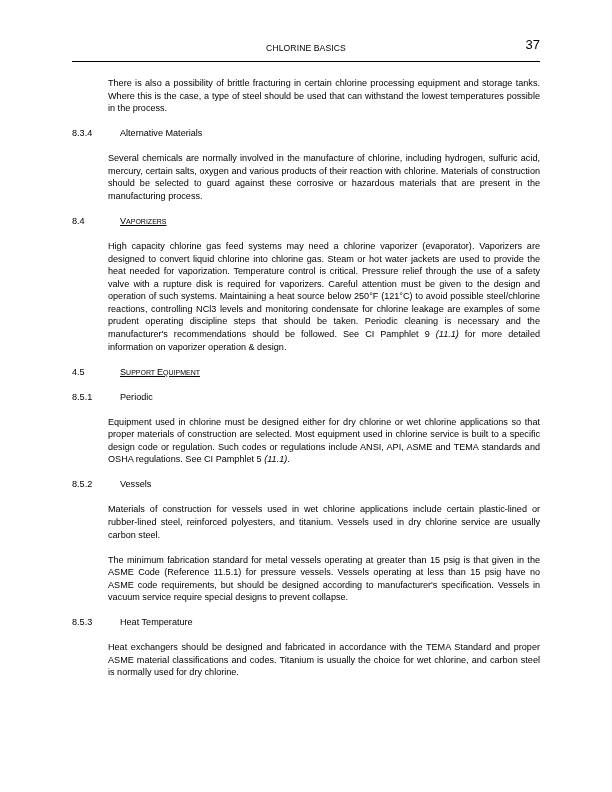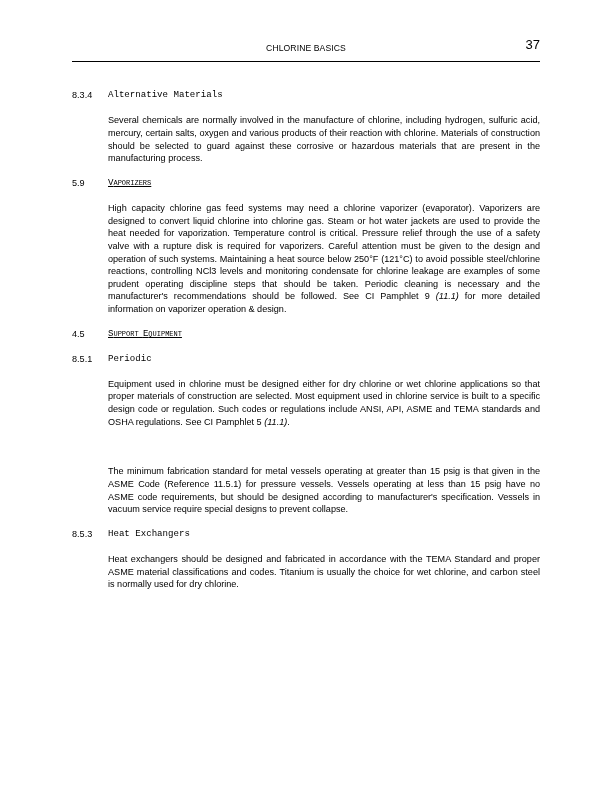--- a/index.html
+++ b/index.html
@@ -9,74 +9,80 @@
   .running-head { position: absolute; top: 40px; left: 72px; width: 468px; height: 16px; }
   .head-title { position: absolute; left: 0; width: 468px; text-align: center; top: 3px;
                 font-size: 8.6px; letter-spacing: 0.1px; }
   .head-page { position: absolute; right: 0; top: -3px; font-size: 13px; }
   .head-rule { position: absolute; top: 61px; left: 72px; width: 468px; height: 0;
                border-top: 1px solid #000; }
   .content { position: absolute; left: 72px; top: 77px; width: 468px; }
   .para { margin: 0 0 0 36px; font-size: 9.1px; line-height: 12.6px; text-align: justify; }
   .heading { position: relative; font-size: 9.1px; line-height: 12.6px; height: 12.6px; text-align: right; }
   .heading .num { position: absolute; left: 0; top: 0; }
-  .heading .ttl { position: absolute; left: 36px; top: 0; font-family: Liberation Mono, monospace; }
+  .heading .ttl { position: absolute; left: 48px; top: 0; }
   .sc-big { font-size: 9.1px; }
   .sc-small { font-size: 7px; }
   .gap-s { height: 12.4px; }
   i { font-style: italic; }
 </style>
 </head>
 <body>
 
 <div class="page">
   <div class="running-head">
     <div class="head-title">CHLORINE BASICS</div>
     <div class="head-page">37</div>
   </div>
   <div class="head-rule"></div>
 
   <div class="content">
+    <p class="para">There is also a possibility of brittle fracturing in certain chlorine processing equipment and storage tanks. Where this is the case, a type of steel should be used that can withstand the lowest temperatures possible in the process.</p>
     <div class="gap-s"></div>
 
     <div class="heading">
       <span class="num">8.3.4</span>
       <span class="ttl">Alternative Materials</span>
     </div>
     <div class="gap-s"></div>
     <p class="para">Several chemicals are normally involved in the manufacture of chlorine, including hydrogen, sulfuric acid, mercury, certain salts, oxygen and various products of their reaction with chlorine.  Materials of construction should be selected to guard against these corrosive or hazardous materials that are present in the manufacturing process.</p>
     <div class="gap-s"></div>
 
     <div class="heading">
-      <span class="num">5.9</span>
+      <span class="num">8.4</span>
       <span class="ttl" style="text-decoration:underline;"><span class="sc-big">V</span><span class="sc-small">APORIZERS</span></span>
     </div>
     <div class="gap-s"></div>
     <p class="para"><span>High capacity chlorine gas feed systems may need a chlorine vaporizer (evaporator). Vaporizers are designed to convert liquid chlorine into chlorine gas.  Steam or hot water jackets are used to provide the heat needed for vaporization.  Temperature control is critical.  Pressure relief through the use of a safety valve with a rupture disk is required for vaporizers.  Careful attention must be given to the design and operation of such systems. Maintaining a heat source below 250°F (121°C) to avoid possible steel/chlorine reactions, controlling NCl3 levels and monitoring condensate for chlorine leakage are examples of some prudent operating discipline steps that should be taken. Periodic cleaning is necessary and the manufacturer's recommendations should be followed. See CI Pamphlet 9 </span><i>(11.1)</i><span> for more detailed information on vaporizer operation &amp; design.</span></p>
     <div class="gap-s"></div>
 
     <div class="heading">
       <span class="num">4.5</span>
       <span class="ttl" style="text-decoration:underline;"><span class="sc-big">S</span><span class="sc-small">UPPORT </span><span class="sc-big">E</span><span class="sc-small">QUIPMENT</span></span>
     </div>
     <div class="gap-s"></div>
 
     <div class="heading">
       <span class="num">8.5.1</span>
       <span class="ttl">Periodic</span>
     </div>
     <div class="gap-s"></div>
     <p class="para"><span>Equipment used in chlorine must be designed either for dry chlorine or wet chlorine applications so that proper materials of construction are selected. Most equipment used in chlorine service is built to a specific design code or regulation.  Such codes or regulations include ANSI, API, ASME and TEMA standards and OSHA regulations.  See CI Pamphlet 5 </span><i>(11.1)</i><span>.</span></p>
     <div class="gap-s"></div>
 
+    <div class="heading">
+      <span class="num">8.5.2</span>
+      <span class="ttl">Vessels</span>
+    </div>
     <div class="gap-s"></div>
+    <p class="para">Materials of construction for vessels used in wet chlorine applications include certain plastic-lined or rubber-lined steel, reinforced polyesters, and titanium. Vessels used in dry chlorine service are usually carbon steel.</p>
     <div class="gap-s"></div>
     <p class="para">The minimum fabrication standard for metal vessels operating at greater than 15 psig is that given in the ASME Code (Reference 11.5.1) for pressure vessels.  Vessels operating at less than 15 psig have no ASME code requirements, but should be designed according to manufacturer's specification.  Vessels in vacuum service require special designs to prevent collapse.</p>
     <div class="gap-s"></div>
 
     <div class="heading">
       <span class="num">8.5.3</span>
-      <span class="ttl">Heat Exchangers</span>
+      <span class="ttl">Heat Temperature</span>
     </div>
     <div class="gap-s"></div>
     <p class="para">Heat exchangers should be designed and fabricated in accordance with the TEMA Standard and proper ASME material classifications and codes.  Titanium is usually the choice for wet chlorine, and carbon steel is normally used for dry chlorine.</p>
   </div>
 </div>
 
 </body></html>

